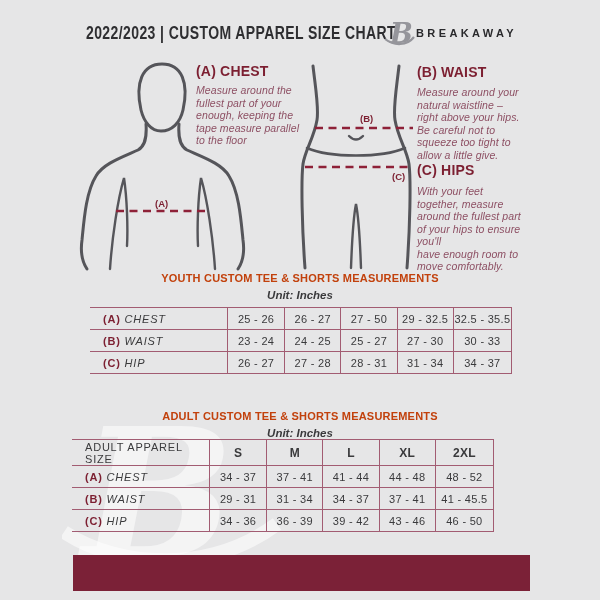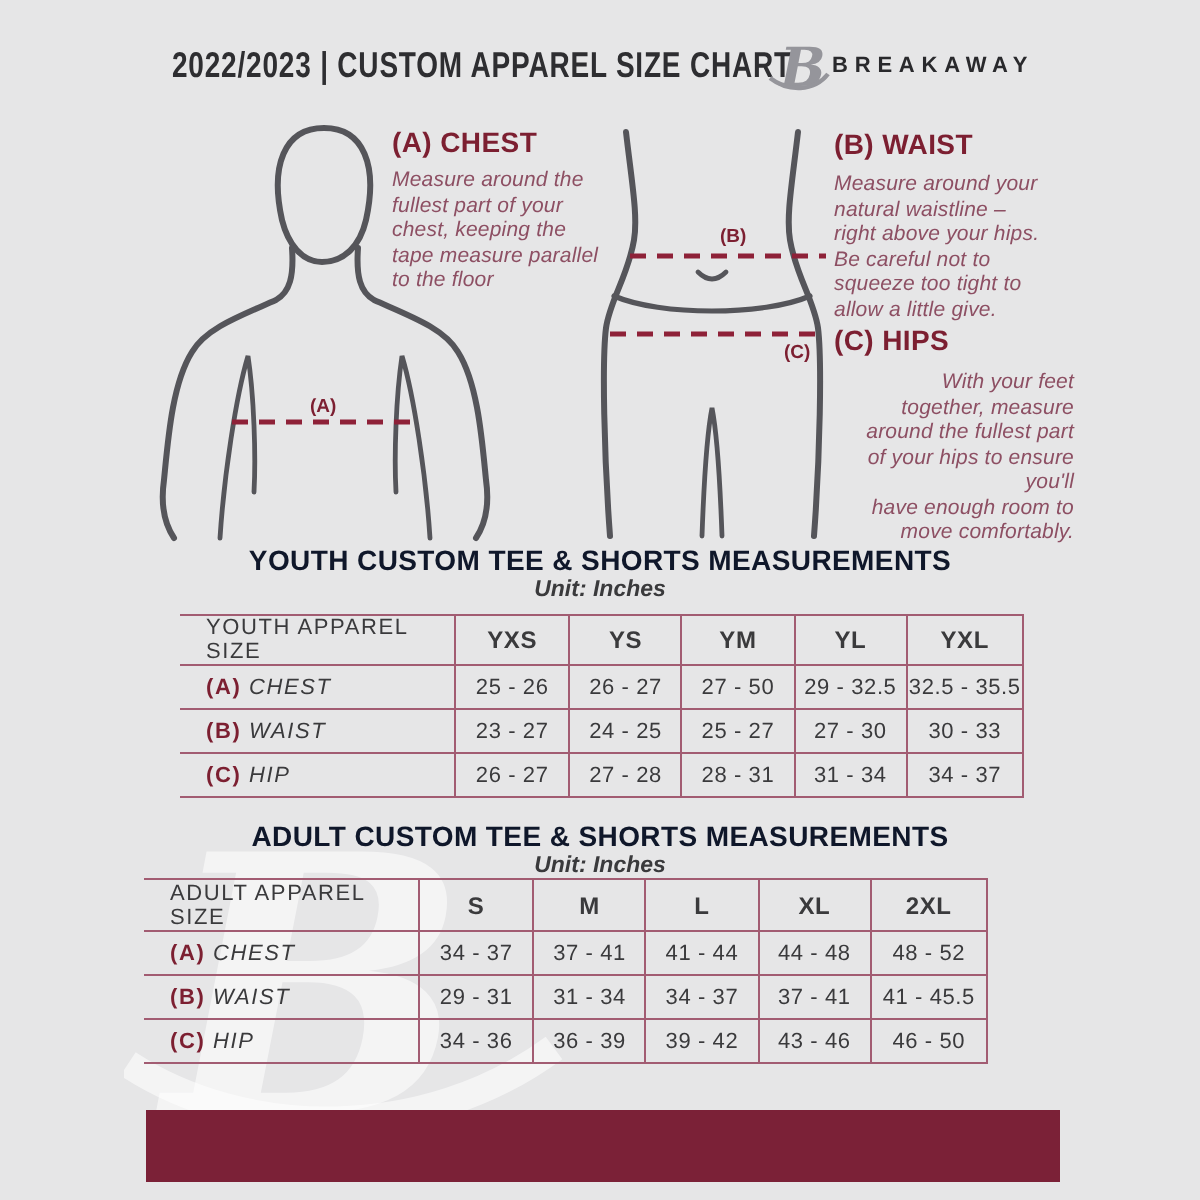--- a/index.html
+++ b/index.html
@@ -18,22 +18,22 @@
 
   
   .figures{left:0;top:0;z-index:1;}
 
   .diag-label{font-size:9.5px;font-weight:700;color:#7c1f31;z-index:2;}
 
   .sec-head{font-size:14px;font-weight:800;color:#7c1f31;letter-spacing:.2px;z-index:2;white-space:nowrap;}
   .sec-body{font-size:10.5px;font-style:italic;color:#8d4f63;line-height:12.5px;
             white-space:pre-line;z-index:2;letter-spacing:.1px;}
 
-  .tbl-title{left:90px;width:420px;text-align:center;font-size:14px;font-weight:700;
-             color:#0f172a;letter-spacing:.2px;z-index:2;}
+  .tbl-title{left:90px;width:420px;text-align:center;font-size:11px;font-weight:700;
+             color:#c2410c;letter-spacing:.2px;z-index:2;}
   .tbl-unit{left:90px;width:420px;text-align:center;font-size:11.5px;font-weight:700;
             font-style:italic;color:#3a3a3c;z-index:2;}
 
   table.size{border-collapse:collapse;table-layout:fixed;width:422px;z-index:2;
              border-top:1.5px solid #a25c72;}
   table.size td{border-bottom:1.5px solid #a25c72;padding:0;vertical-align:middle;
                 font-size:11px;color:#3a3a3c;text-align:center;letter-spacing:.3px;}
   table.size td:not(:first-child){border-left:1.5px solid #a25c72;}
   table.size td:last-child{border-right:1.5px solid #a25c72;}
   table.size td.lbl{text-align:left;padding-left:13px;letter-spacing:.8px;}
@@ -83,72 +83,64 @@
   </g>
 </svg>
 
 <div class="abs diag-label" style="left:155px;top:198px;">(A)</div>
 <div class="abs diag-label" style="left:360px;top:113px;">(B)</div>
 <div class="abs diag-label" style="left:392px;top:171px;">(C)</div>
 
 <div class="abs sec-head" style="left:196px;top:63px;">(A) CHEST</div>
 <div class="abs sec-body" style="left:196px;top:84px;width:140px;">Measure around the
 fullest part of your
-chest, keeping the
+enough, keeping the
 tape measure parallel
 to the floor</div>
 
 <div class="abs sec-head" style="left:417px;top:64px;">(B) WAIST</div>
 <div class="abs sec-body" style="left:417px;top:86px;width:118px;">Measure around your
 natural waistline –
 right above your hips.
 Be careful not to
 squeeze too tight to
 allow a little give.</div>
 
 <div class="abs sec-head" style="left:417px;top:162px;">(C) HIPS</div>
-<div class="abs sec-body" style="left:417px;top:185px;width:120px;text-align:right;">With your feet
+<div class="abs sec-body" style="left:417px;top:185px;width:120px;">With your feet
 together, measure
 around the fullest part
 of your hips to ensure
 you'll
 have enough room to
 move comfortably.</div>
 
 <div class="abs tbl-title" style="top:272px;">YOUTH CUSTOM TEE &amp; SHORTS MEASUREMENTS</div>
 <div class="abs tbl-unit" style="top:289px;">Unit: Inches</div>
 <table class="abs size yt" style="left:90px;top:307px;">
   <colgroup>
       <col style="width:137px">
       <col style="width:57px">
       <col style="width:56px">
       <col style="width:56px">
       <col style="width:56px">
       <col style="width:58px">
     </colgroup>
   <tbody>
-      <tr class="hrow">
-    <td class="lbl">YOUTH APPAREL SIZE</td>
-    <td>YXS</td>
-    <td>YS</td>
-    <td>YM</td>
-    <td>YL</td>
-    <td>YXL</td>
-  </tr>
   <tr class="drow">
     <td class="lbl"><span class="pfx">(A)</span> <span class="nm">CHEST</span></td>
     <td>25 - 26</td>
     <td>26 - 27</td>
     <td>27 - 50</td>
     <td>29 - 32.5</td>
     <td>32.5 - 35.5</td>
   </tr>
   <tr class="drow">
     <td class="lbl"><span class="pfx">(B)</span> <span class="nm">WAIST</span></td>
-    <td>23 - 27</td>
+    <td>23 - 24</td>
     <td>24 - 25</td>
     <td>25 - 27</td>
     <td>27 - 30</td>
     <td>30 - 33</td>
   </tr>
   <tr class="drow">
     <td class="lbl"><span class="pfx">(C)</span> <span class="nm">HIP</span></td>
     <td>26 - 27</td>
     <td>27 - 28</td>
     <td>28 - 31</td>

